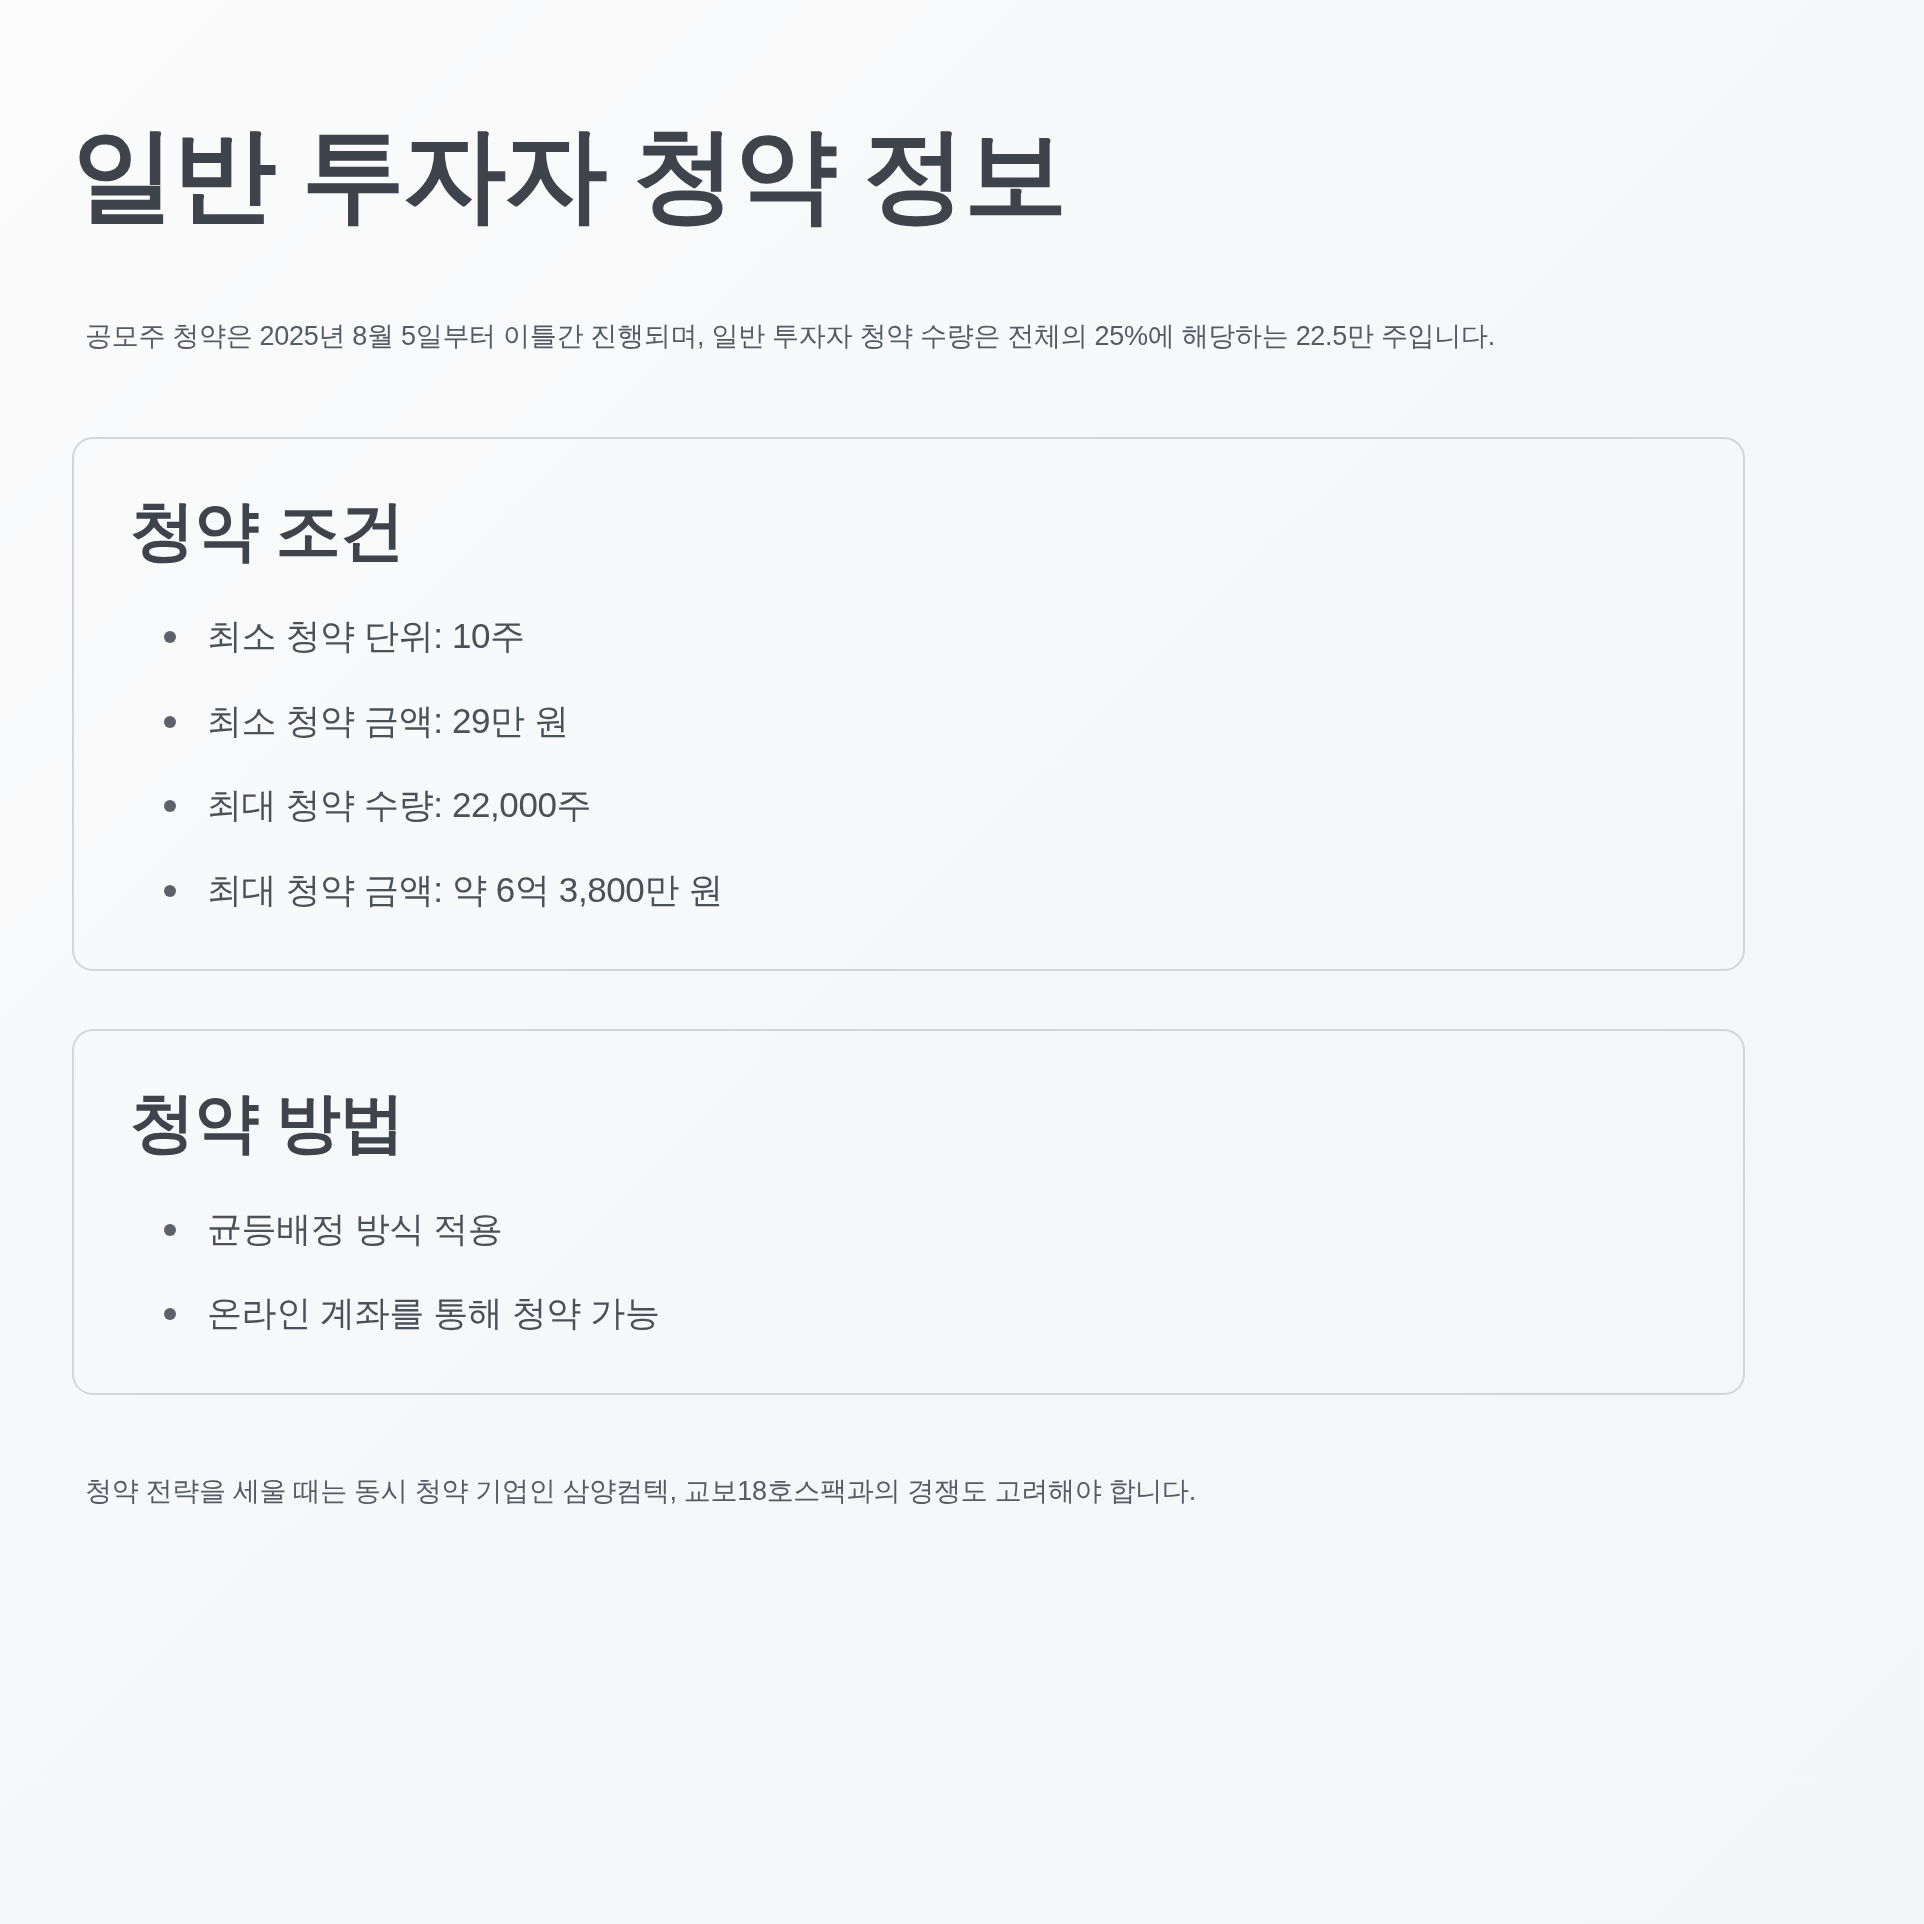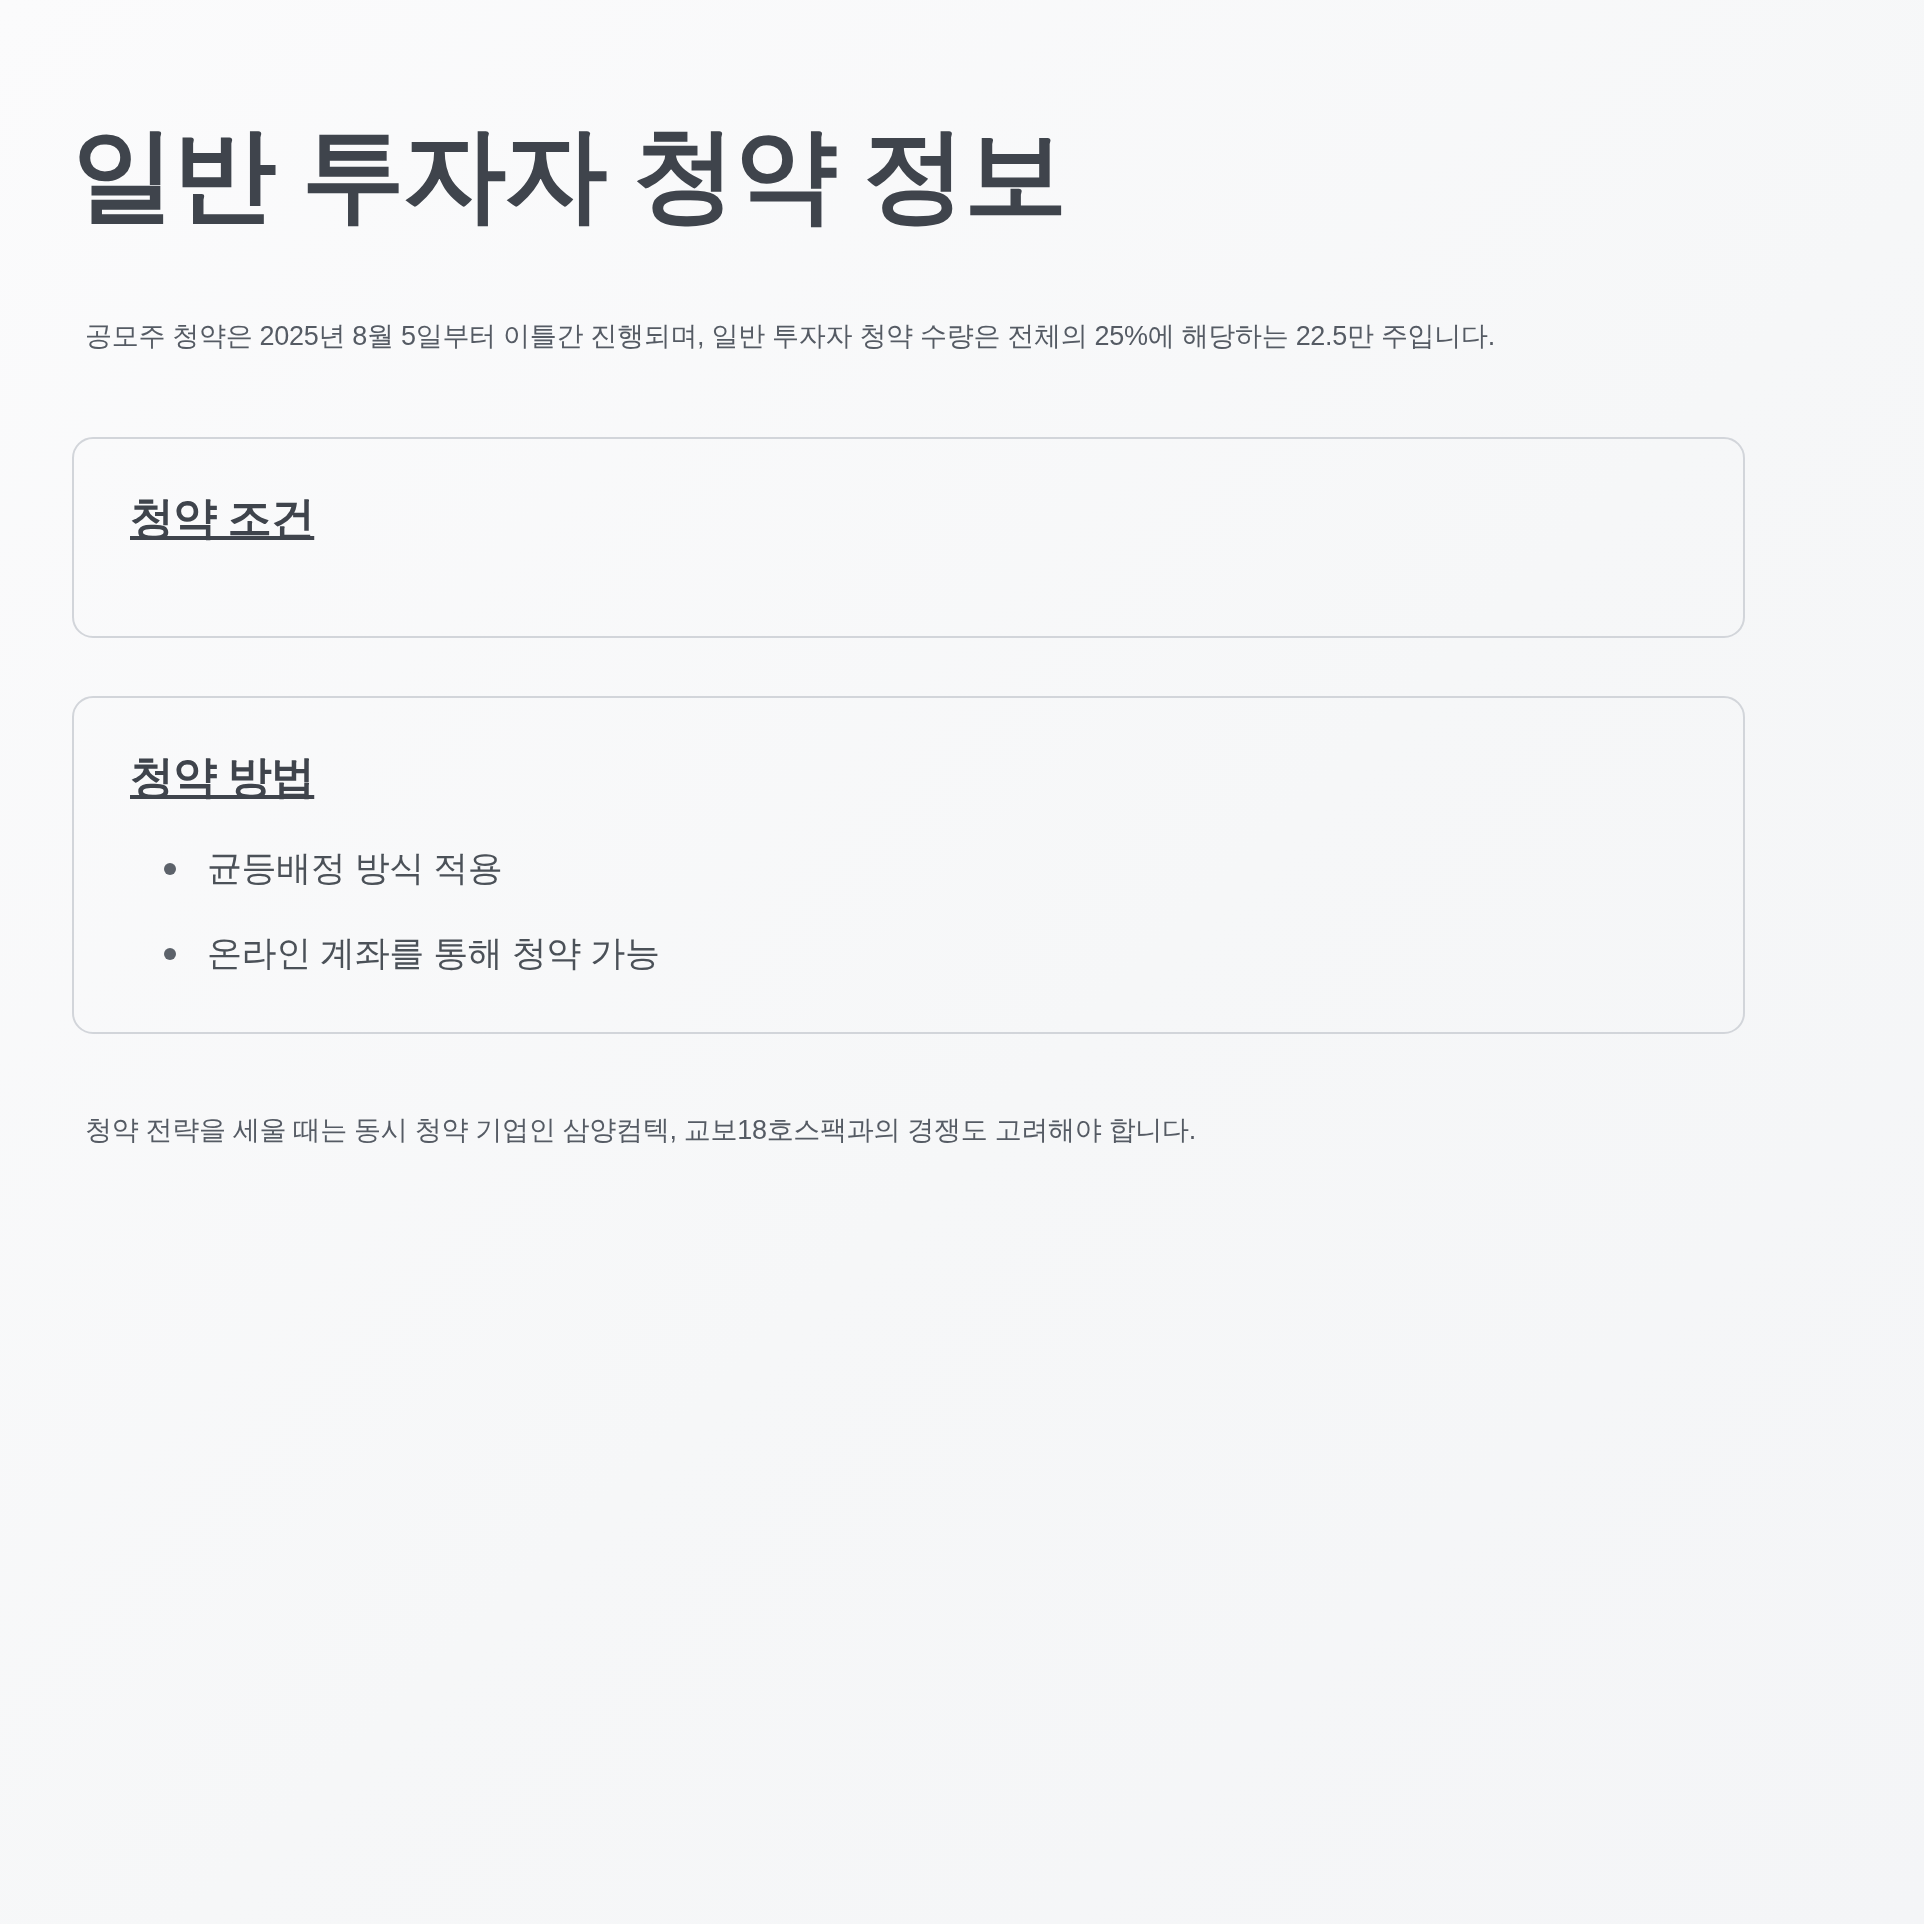--- a/index.html
+++ b/index.html
@@ -49,27 +49,26 @@
   .card {
     box-sizing: border-box;
     border: 2.4px solid #d2d5da;
     border-radius: 21px;
     background: transparent;
     padding: 50px 56px 53px 56px;
     margin-bottom: 58px;
   }
 
   .card-title {
-    font-size: 44px;
+    font-size: 65px;
     line-height: 1.3;
     font-weight: 700;
     color: #3f444c;
     letter-spacing: -0.8px;
     margin: 0 0 37px 0;
-    text-decoration: underline;
   }
 
   .card-list {
     list-style: none;
     margin: 0;
     padding: 0;
   }
 
   .card-list li {
     position: relative;
@@ -104,20 +103,26 @@
 <body>
 
 <div class="page">
 
   <h1 class="page-title">일반 투자자 청약 정보</h1>
 
   <p class="intro-paragraph">공모주 청약은 2025년 8월 5일부터 이틀간 진행되며, 일반 투자자 청약 수량은 전체의 25%에 해당하는 22.5만 주입니다.</p>
 
   <section class="card">
     <h2 class="card-title">청약 조건</h2>
+    <ul class="card-list">
+      <li>최소 청약 단위: 10주</li>
+      <li>최소 청약 금액: 29만 원</li>
+      <li>최대 청약 수량: 22,000주</li>
+      <li>최대 청약 금액: 약 6억 3,800만 원</li>
+    </ul>
   </section>
 
   <section class="card">
     <h2 class="card-title">청약 방법</h2>
     <ul class="card-list">
       <li>균등배정 방식 적용</li>
       <li>온라인 계좌를 통해 청약 가능</li>
     </ul>
   </section>
 

